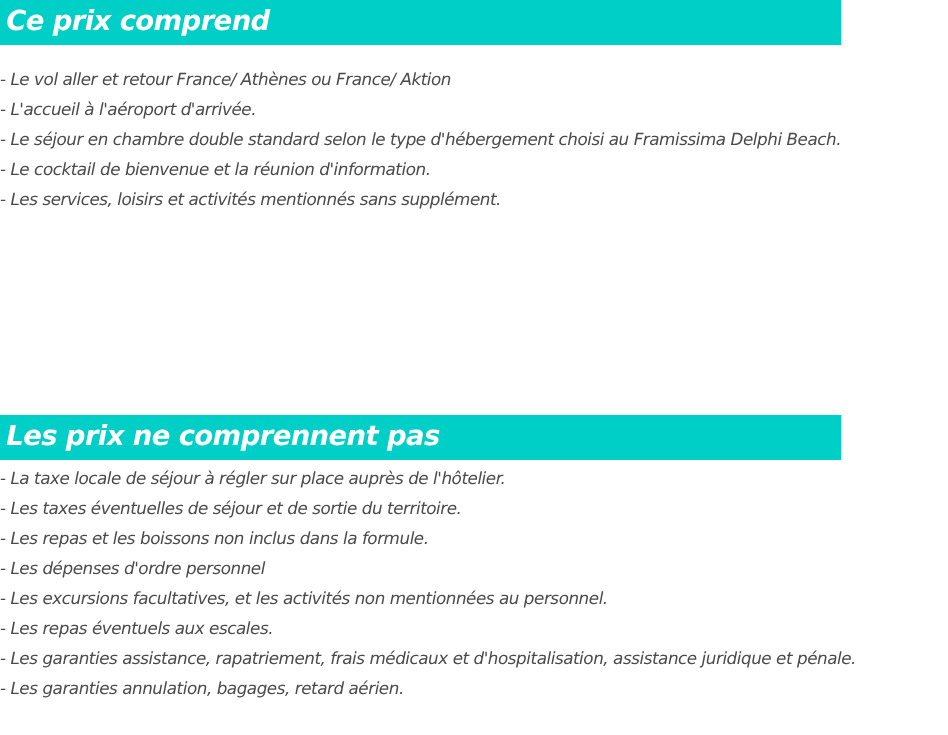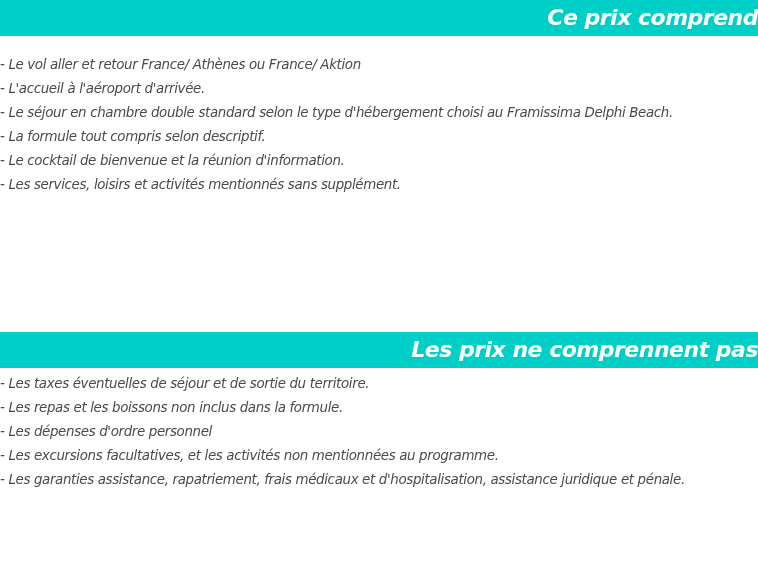--- a/index.html
+++ b/index.html
@@ -10,33 +10,32 @@
     body {
       width: 758px;
       height: 588px;
       overflow: hidden;
       position: relative;
       font-family: "DejaVu Sans", sans-serif;
     }
     .section-header {
       position: absolute;
       left: 0;
-      width: 758px;
+      width: 673px;
       height: 36px;
       background: #00cfc8;
       color: #ffffff;
       font-family: "DejaVu Sans", sans-serif;
       font-style: italic;
       font-weight: bold;
       font-size: 22px;
       line-height: 36px;
       padding-left: 5px;
       box-sizing: border-box;
       letter-spacing: -0.5px;
-      text-align: right;
     }
     .item-list {
       position: absolute;
       left: 0;
       margin: 0;
       padding: 0;
       list-style: none;
     }
     .item-list li {
       height: 24px;
@@ -54,25 +53,27 @@
     #list-excluded { top: 372px; }
   </style>
 </head>
 <body>
 
 <div id="hdr-included" class="section-header">Ce prix comprend</div>
 <ul id="list-included" class="item-list">
   <li>- Le vol aller et retour France/ Athènes ou France/ Aktion</li>
   <li>- L'accueil à l'aéroport d'arrivée.</li>
   <li>- Le séjour en chambre double standard selon le type d'hébergement choisi au Framissima Delphi Beach.</li>
-  <li>- La formule tout compris selon descriptif.</li>
   <li>- Le cocktail de bienvenue et la réunion d'information.</li>
   <li>- Les services, loisirs et activités mentionnés sans supplément.</li>
 </ul>
 
 <div id="hdr-excluded" class="section-header">Les prix ne comprennent pas</div>
 <ul id="list-excluded" class="item-list">
+  <li>- La taxe locale de séjour à régler sur place auprès de l'hôtelier.</li>
   <li>- Les taxes éventuelles de séjour et de sortie du territoire.</li>
   <li>- Les repas et les boissons non inclus dans la formule.</li>
   <li>- Les dépenses d'ordre personnel</li>
-  <li>- Les excursions facultatives, et les activités non mentionnées au programme.</li>
+  <li>- Les excursions facultatives, et les activités non mentionnées au personnel.</li>
+  <li>- Les repas éventuels aux escales.</li>
   <li>- Les garanties assistance, rapatriement, frais médicaux et d'hospitalisation, assistance juridique et pénale.</li>
+  <li>- Les garanties annulation, bagages, retard aérien.</li>
 </ul>
 
 </body></html>

